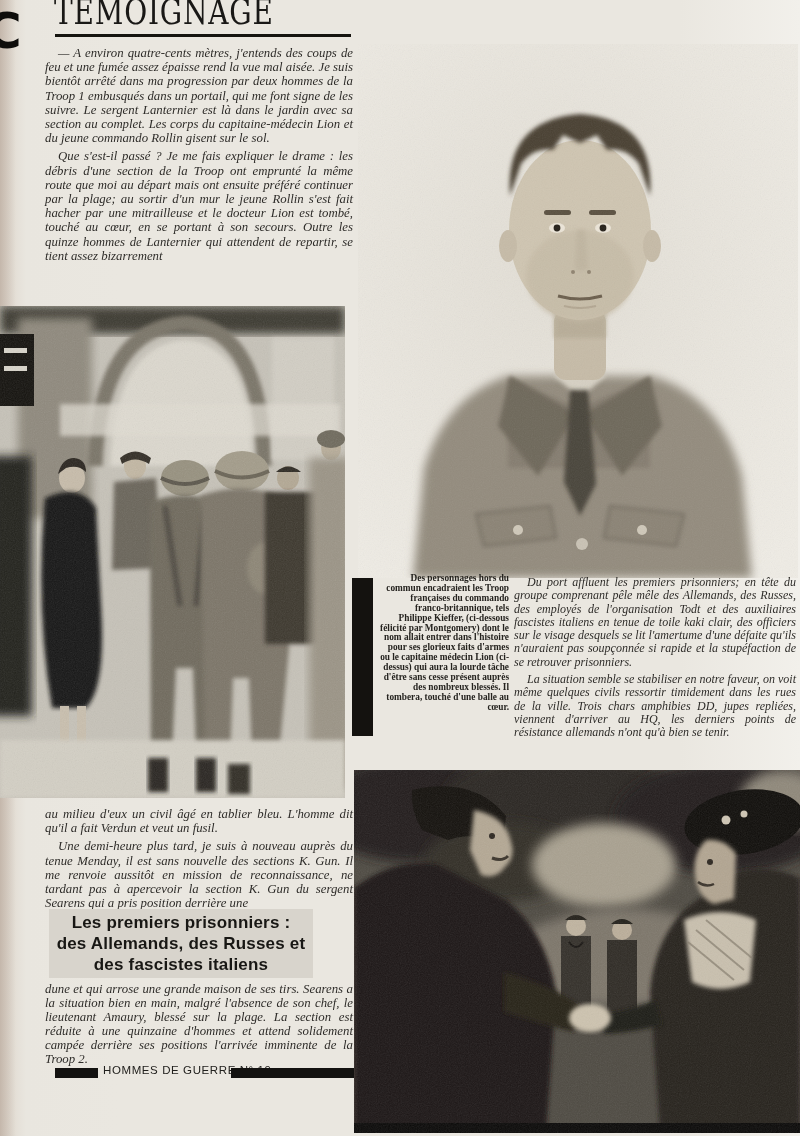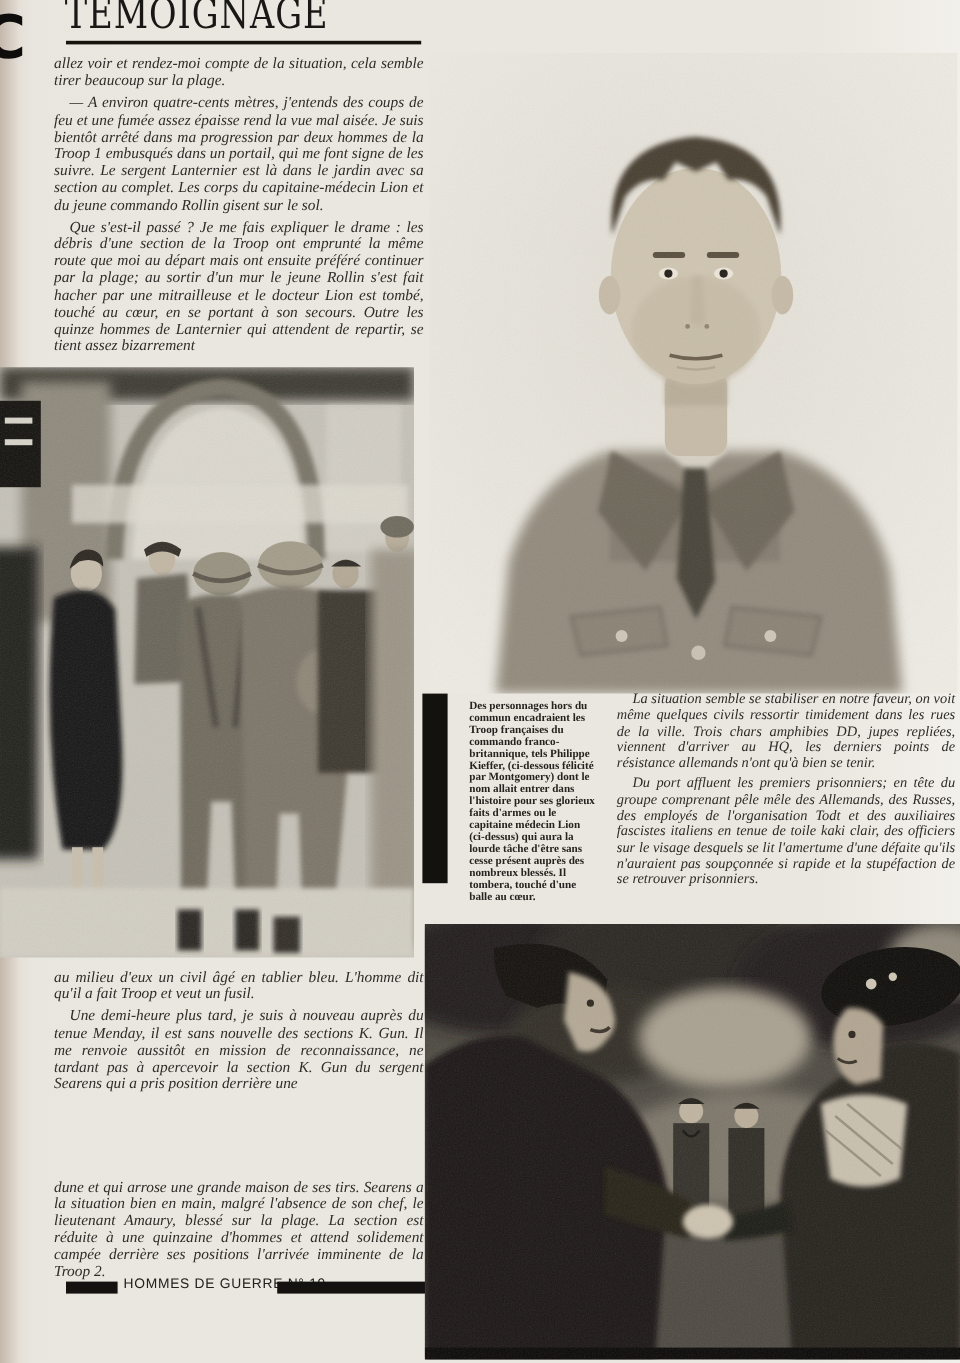--- a/index.html
+++ b/index.html
@@ -24,21 +24,21 @@
   .bodytext p + p{margin-top:4px;}
 
   .col-left-top{left:45px;top:46px;width:308px;font-size:12.8px;line-height:14.2px;}
   .col-right{left:514px;top:576px;width:282px;font-size:12px;line-height:13.3px;}
   .col-left-bottom{left:45px;top:807px;width:308px;font-size:12.8px;line-height:14.2px;}
   .col-left-end{left:45px;top:982px;width:308px;font-size:12.8px;line-height:14px;}
 
   .caption-bar{position:absolute;left:352px;top:578px;width:21px;height:158px;background:#14120f;}
   .caption{position:absolute;left:380px;top:574px;width:129px;font-size:9.3px;line-height:9.9px;
     font-weight:bold;color:#25231f;text-align:left;}
-  .caption p{margin:11px;}
+  .caption p{margin:0;text-align:right;}
 
   .headline-box{position:absolute;left:49px;top:909px;width:264px;height:69px;background:#d8d4cc;
     display:flex;flex-direction:column;justify-content:center;}
   .headline{font-family:"Liberation Sans",sans-serif;font-weight:bold;font-size:17px;
     line-height:21px;text-align:center;color:#181714;letter-spacing:.2px;}
   .headline span{display:block;}
 
   .footer-bar{position:absolute;height:10px;background:#131210;}
   .footer-bar.b1{left:55px;top:1068px;width:43px;}
   .footer-bar.b2{left:231px;top:1068px;width:124px;}
@@ -57,21 +57,20 @@
 <div class="page">
 
   <div class="fold-shadow"></div>
 
   <div class="masthead-c">C</div>
 
   <h1 class="title">TÉMOIGNAGE</h1>
   <div class="title-rule"></div>
 
   <section class="bodytext col-left-top">
-    <p class="noindent">allez voir et rendez-moi compte de la situation, cela semble tirer beaucoup sur la plage.</p>
     <p>— A environ quatre-cents mètres, j'entends des coups de feu et une fumée assez épaisse rend la vue mal aisée. Je suis bientôt arrêté dans ma progression par deux hommes de la Troop 1 embusqués dans un portail, qui me font signe de les suivre. Le sergent Lanternier est là dans le jardin avec sa section au complet. Les corps du capitaine-médecin Lion et du jeune commando Rollin gisent sur le sol.</p>
     <p>Que s'est-il passé ? Je me fais expliquer le drame : les débris d'une section de la Troop ont emprunté la même route que moi au départ mais ont ensuite préféré continuer par la plage; au sortir d'un mur le jeune Rollin s'est fait hacher par une mitrailleuse et le docteur Lion est tombé, touché au cœur, en se portant à son secours. Outre les quinze hommes de Lanternier qui attendent de repartir, se tient assez bizarrement</p>
   </section>
 
   <figure class="photo-street">
     <svg width="345" height="492" viewBox="0 0 345 492">
       <defs>
         <filter id="sb1">
             <feGaussianBlur stdDeviation="2"></feGaussianBlur>
           </filter>
@@ -177,29 +176,36 @@
       <rect width="440" height="534" filter="url(#pnoise)" opacity="0.10"></rect>
     </svg>
   </figure>
 
   <div class="caption-bar"></div>
   <aside class="caption">
     <p>Des personnages hors du commun encadraient les Troop françaises du commando franco-britannique, tels Philippe Kieffer, (ci-dessous félicité par Montgomery) dont le nom allait entrer dans l'histoire pour ses glorieux faits d'armes ou le capitaine médecin Lion (ci-dessus) qui aura la lourde tâche d'être sans cesse présent auprès des nombreux blessés. Il tombera, touché d'une balle au cœur.</p>
   </aside>
 
   <section class="bodytext col-right">
+    <p>Du port affluent les premiers prisonniers; en tête du groupe comprenant pêle mêle des Allemands, des Russes, des employés de l'organisation Todt et des auxiliaires fascistes italiens en tenue de toile kaki clair, des officiers sur le visage desquels se lit l'amertume d'une défaite qu'ils n'auraient pas soupçonnée si rapide et la stupéfaction de se retrouver prisonniers.</p>
     <p>La situation semble se stabiliser en notre faveur, on voit même quelques civils ressortir timidement dans les rues de la ville. Trois chars amphibies DD, jupes repliées, viennent d'arriver au HQ, les derniers points de résistance allemands n'ont qu'à bien se tenir.</p>
-    <p>Du port affluent les premiers prisonniers; en tête du groupe comprenant pêle mêle des Allemands, des Russes, des employés de l'organisation Todt et des auxiliaires fascistes italiens en tenue de toile kaki clair, des officiers sur le visage desquels se lit l'amertume d'une défaite qu'ils n'auraient pas soupçonnée si rapide et la stupéfaction de se retrouver prisonniers.</p>
   </section>
 
   <section class="bodytext col-left-bottom">
-    <p class="noindent">au milieu d'eux un civil âgé en tablier bleu. L'homme dit qu'il a fait Troop et veut un fusil.</p>
+    <p class="noindent">au milieu d'eux un civil âgé en tablier bleu. L'homme dit qu'il a fait Verdun et veut un fusil.</p>
     <p>Une demi-heure plus tard, je suis à nouveau auprès du tenue Menday, il est sans nouvelle des sections K. Gun. Il me renvoie aussitôt en mission de reconnaissance, ne tardant pas à apercevoir la section K. Gun du sergent Searens qui a pris position derrière une</p>
   </section>
 
+  <div class="headline-box">
+    <div class="headline">
+      <span>Les premiers prisonniers :</span>
+      <span>des Allemands, des Russes et</span>
+      <span>des fascistes italiens</span>
+    </div>
+  </div>
 
   <section class="bodytext col-left-end">
     <p class="noindent">dune et qui arrose une grande maison de ses tirs. Searens a la situation bien en main, malgré l'absence de son chef, le lieutenant Amaury, blessé sur la plage. La section est réduite à une quinzaine d'hommes et attend solidement campée derrière ses positions l'arrivée imminente de la Troop 2.</p>
   </section>
 
   <div class="footer-bar b1"></div>
   <div class="footer-label">HOMMES DE GUERRE N° 19</div>
   <div class="footer-bar b2"></div>
 
   <figure class="photo-handshake">

